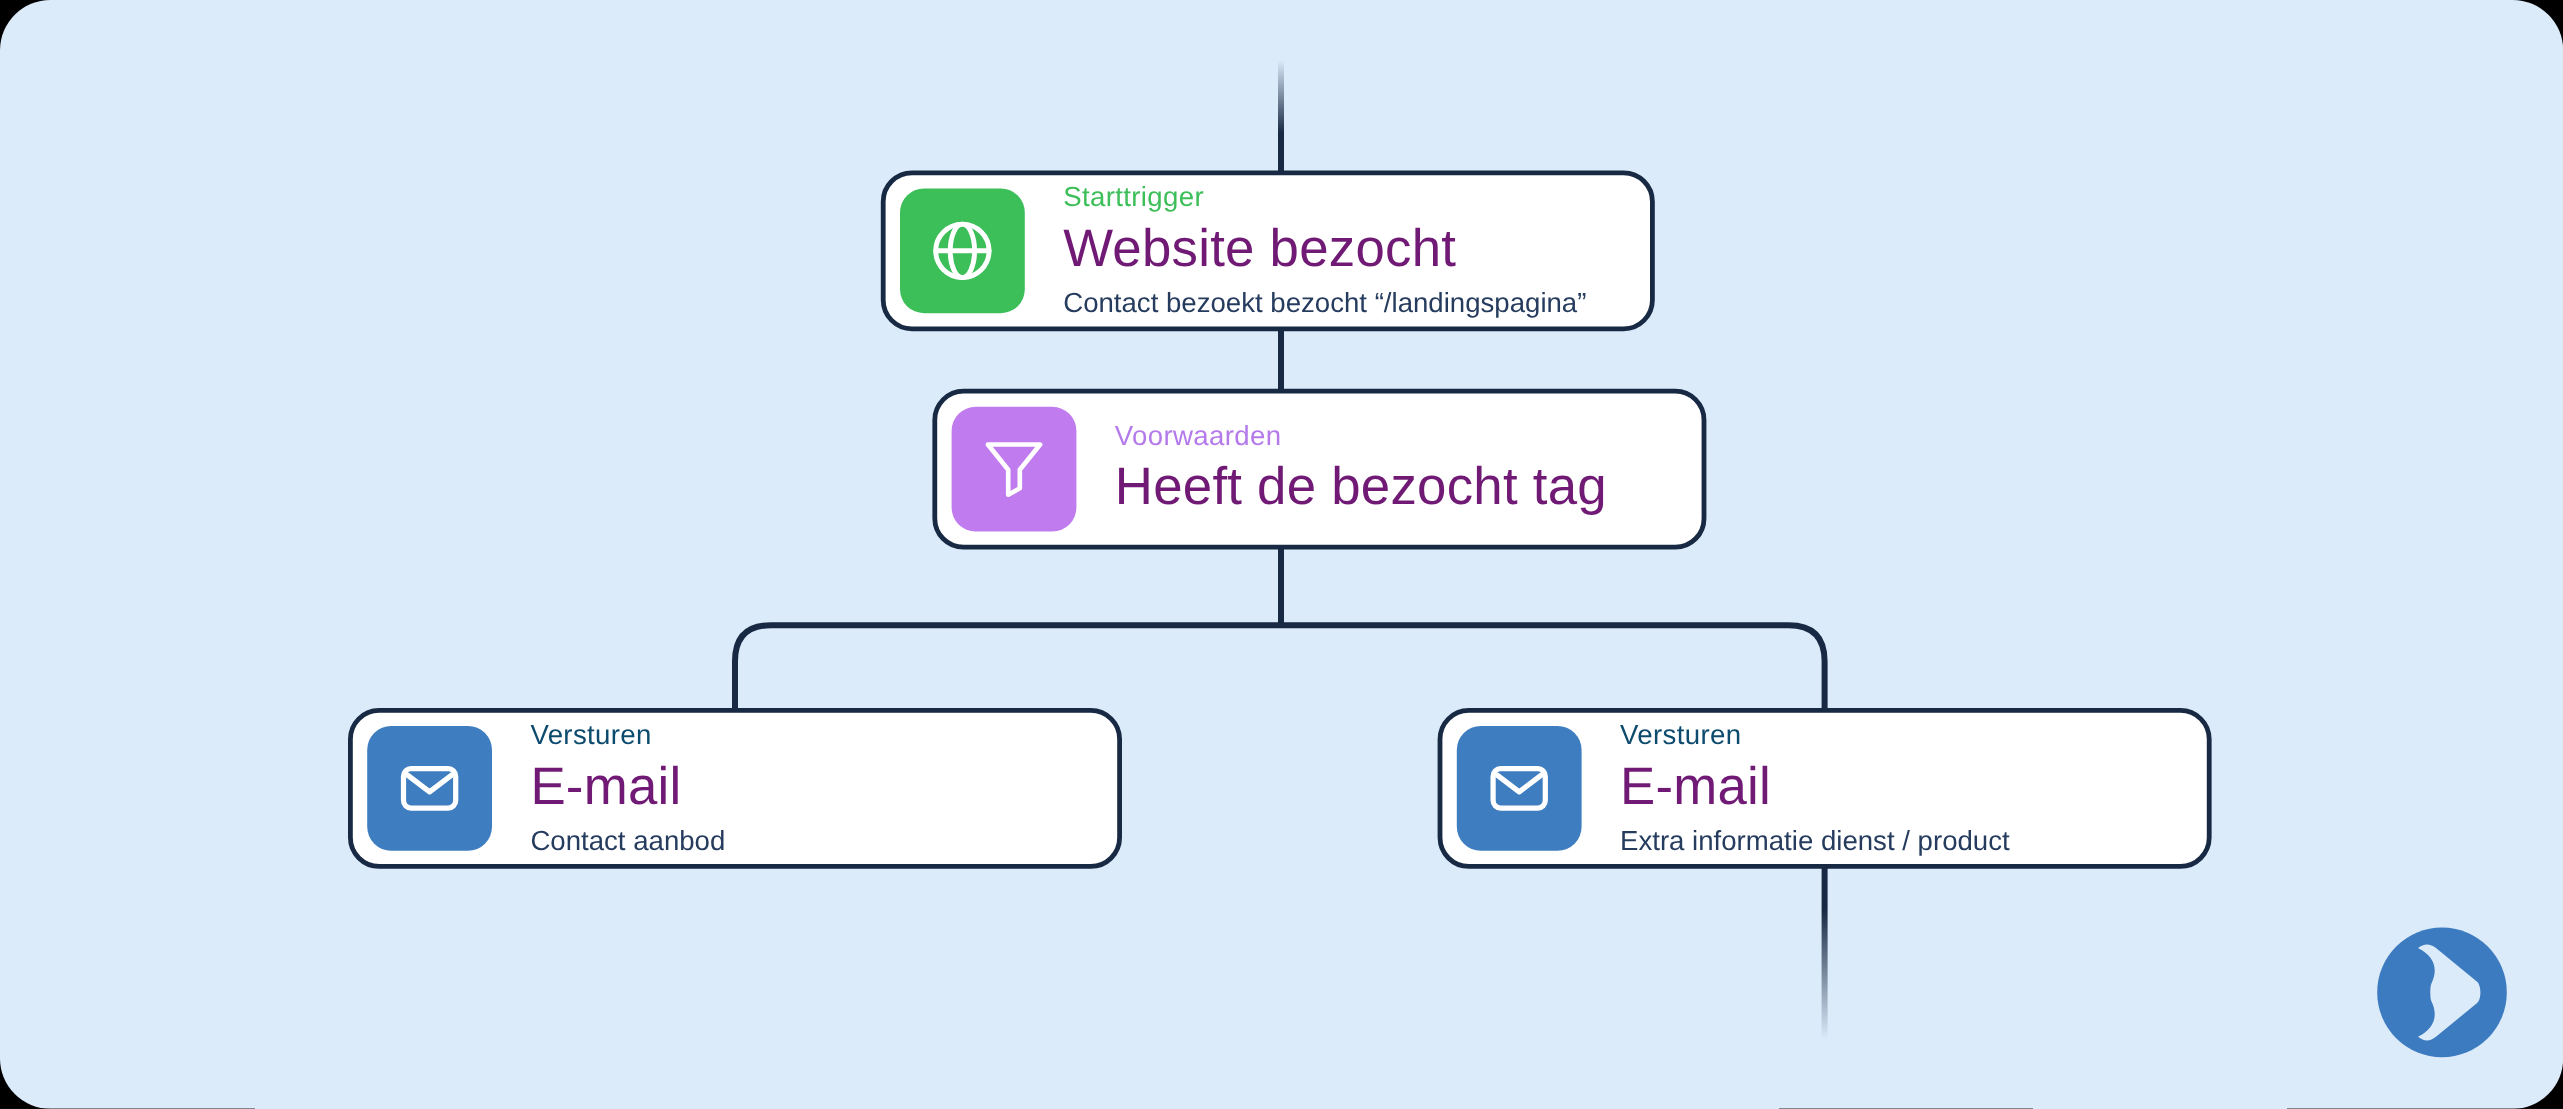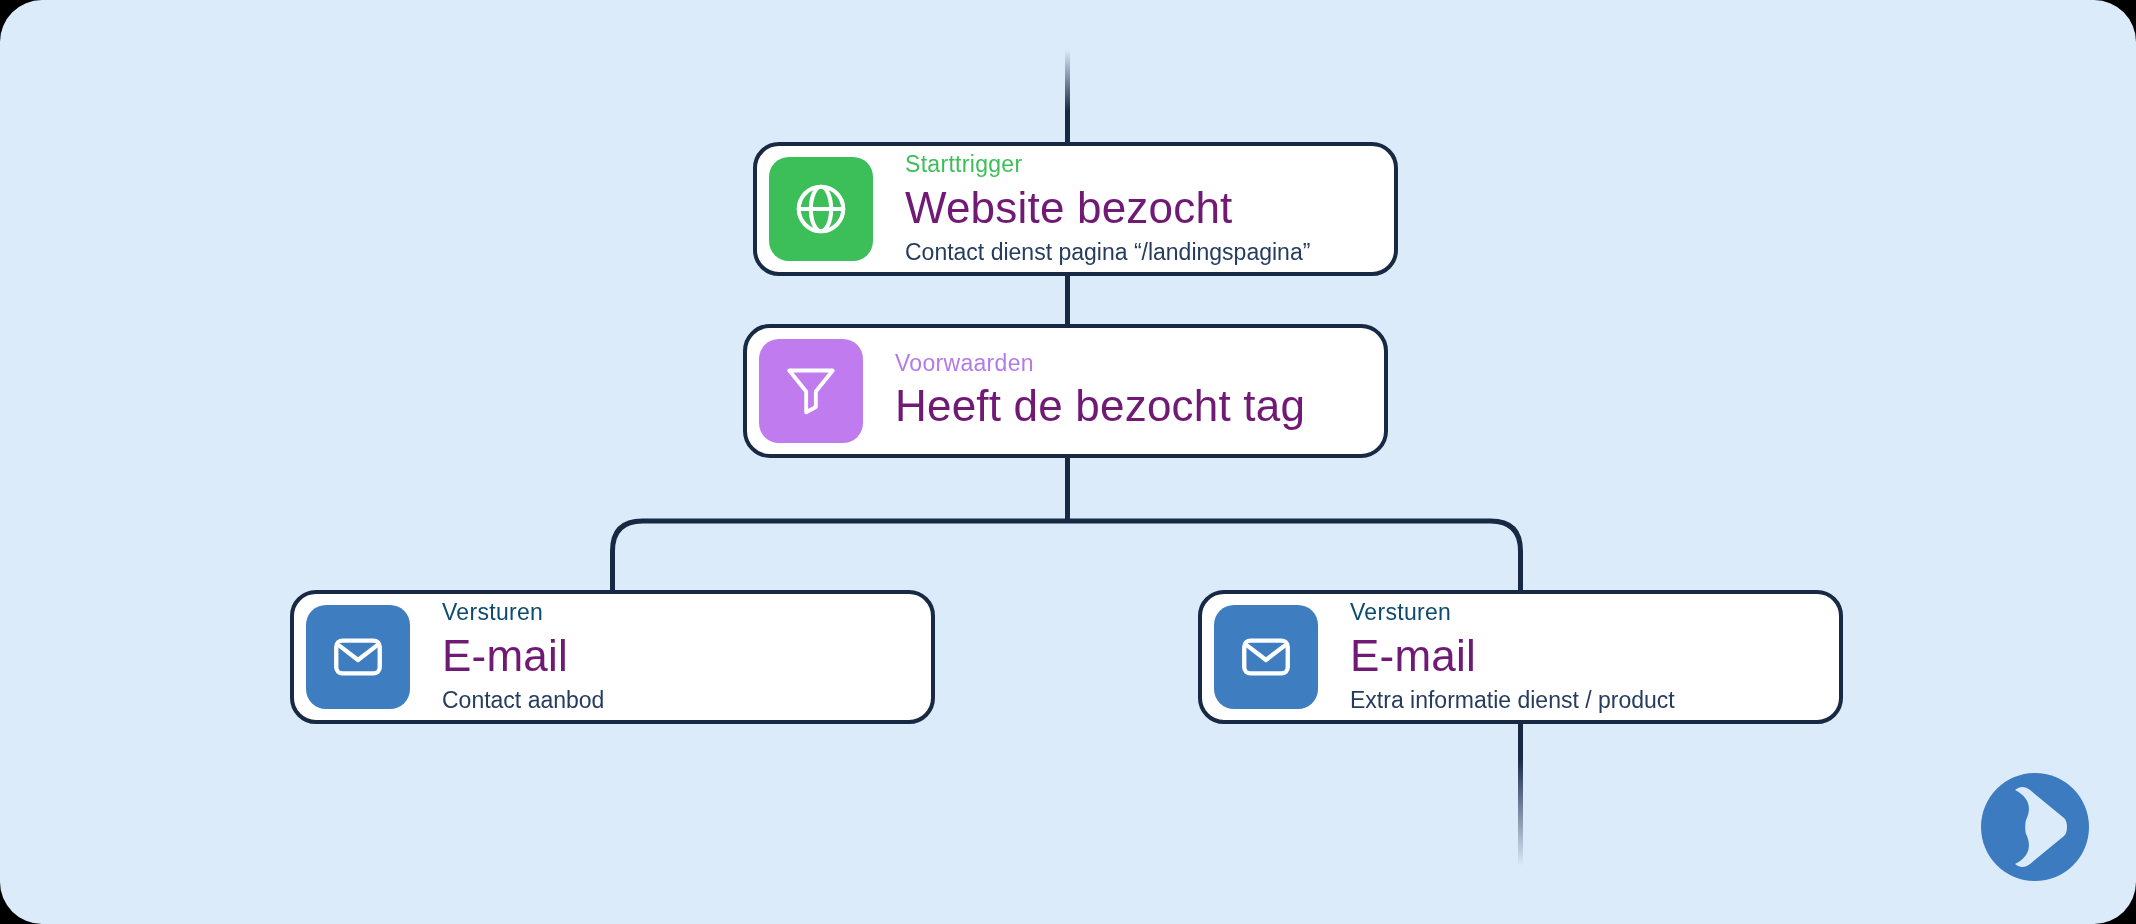--- a/index.html
+++ b/index.html
@@ -20,22 +20,22 @@
     position: absolute;
     width: 645px; height: 134px;
     background: #FFFFFF;
     border: 4px solid #172943;
     border-radius: 26px;
     display: flex;
     align-items: center;
     padding-left: 12px;
     cursor: pointer;
   }
-  .node-trigger    { left: 753px;  top: 142px; }
-  .node-condition  { left: 743px;  top: 324px; border-radius: 27px; }
+  .node-trigger    { left: 734px;  top: 142px; }
+  .node-condition  { left: 777px;  top: 324px; }
   .node-email-left { left: 290px;  top: 590px; }
   .node-email-right{ left: 1198px; top: 590px; }
 
   .icon-tile {
     width: 104px; height: 104px;
     border-radius: 20px;
     flex: 0 0 auto;
     display: flex; align-items: center; justify-content: center;
   }
   .tile-green  { background: #3CBE58; }
@@ -93,21 +93,21 @@
     <div class="icon-tile tile-green">
       <svg viewBox="0 0 24 24" fill="none" stroke="#FFFFFF" stroke-width="1.7" stroke-linecap="round">
         <circle cx="12" cy="12" r="9.2"></circle>
         <ellipse cx="12" cy="12" rx="4.2" ry="9.2"></ellipse>
         <line x1="2.8" y1="12" x2="21.2" y2="12"></line>
       </svg>
     </div>
     <div class="node-text">
       <span class="type-label label-green">Starttrigger</span>
       <span class="node-title">Website bezocht</span>
-      <span class="node-subtitle">Contact dienst pagina “/landingspagina”</span>
+      <span class="node-subtitle">Contact bezoekt bezocht “/landingspagina”</span>
     </div>
   </div>
 
   <div class="node node-condition">
     <div class="icon-tile tile-purple">
       <svg viewBox="0 0 24 24" fill="none" stroke="#FFFFFF" stroke-width="1.6" stroke-linecap="round" stroke-linejoin="round">
         <path d="M21 3.5 H3 L10 12.2 V20.8 L14 18.6 V12.2 Z"></path>
       </svg>
     </div>
     <div class="node-text">

